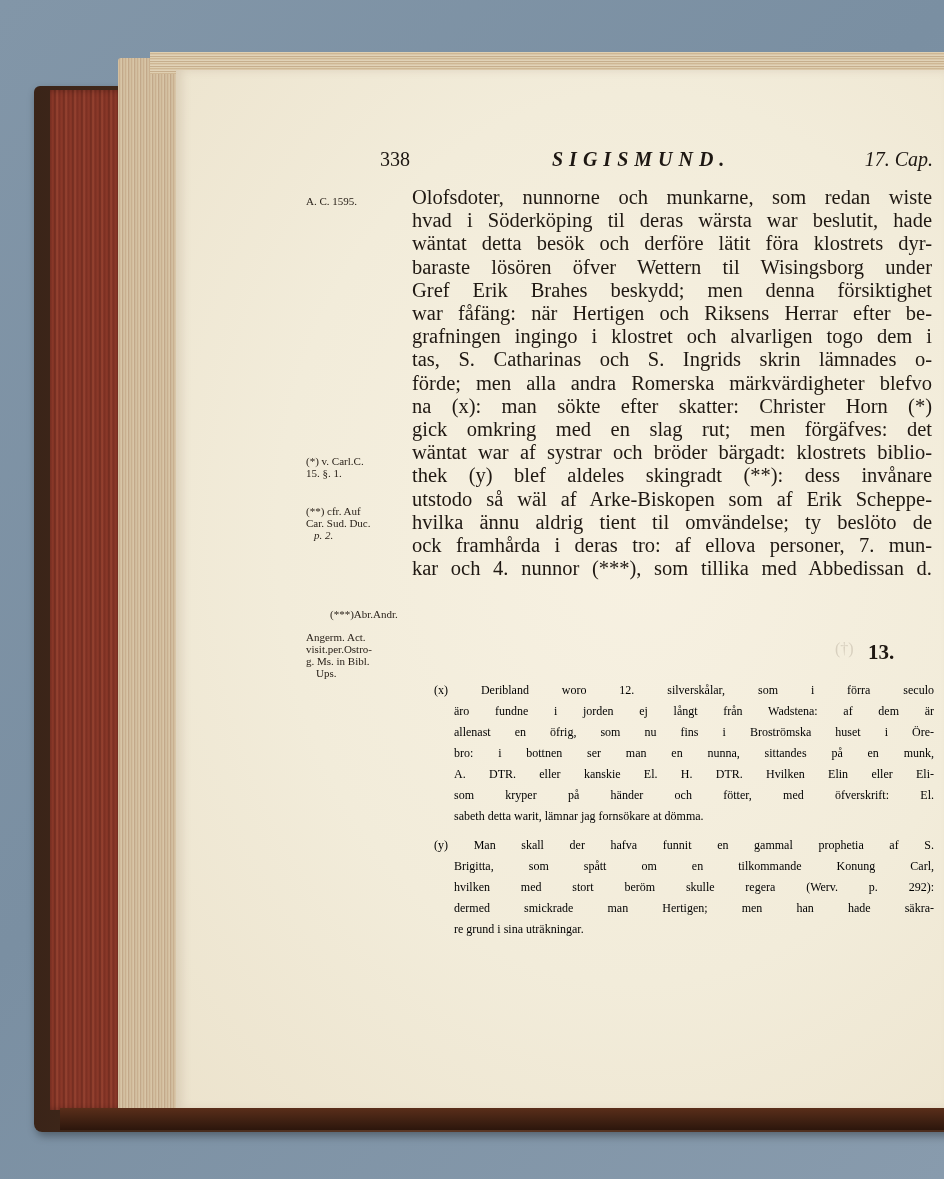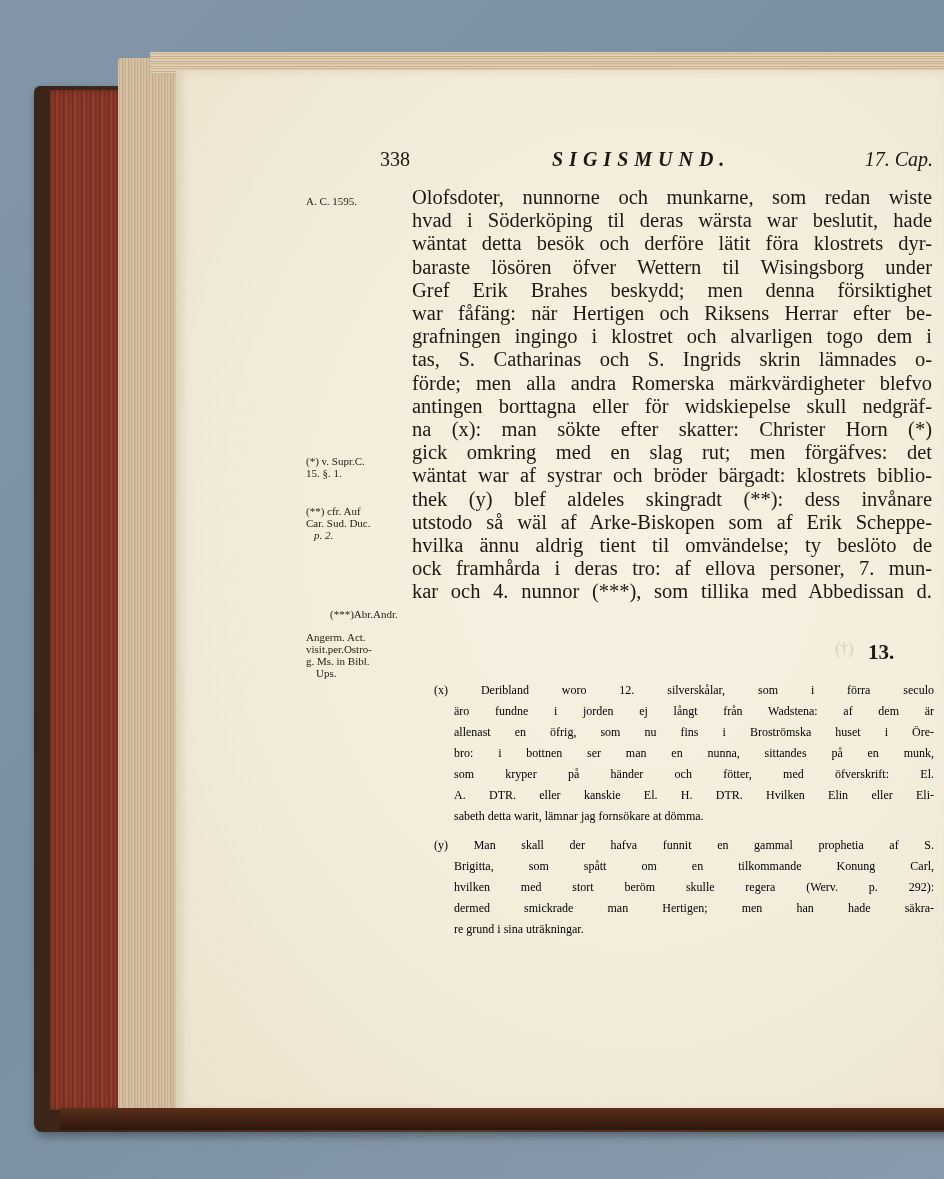--- a/index.html
+++ b/index.html
@@ -76,21 +76,21 @@
   <div class="bottom-edge"></div>
 
   <div class="running-head">
     <span class="rh-page">338</span>
     <span class="rh-title">SIGISMUND.</span>
     <span class="rh-cap">17. Cap.</span>
   </div>
 
   <div class="margin-notes">
     <span class="mnote" style="top:196px;left:0;font-size:11px;">A. C. 1595.</span>
-    <span class="mnote" style="top:456px;">(*) v. Supr.C.</span>
+    <span class="mnote" style="top:456px;">(*) v. Carl.C.</span>
     <span class="mnote" style="top:468px;">15. §. 1.</span>
     <span class="mnote" style="top:506px;">(**) cfr. Auf</span>
     <span class="mnote" style="top:518px;">Car. Sud. Duc.</span>
     <span class="mnote" style="top:530px;left:8px;font-style:italic;">p. 2.</span>
     <span class="mnote" style="top:609px;padding-left:24px;">(***)Abr.Andr.</span>
     <span class="mnote" style="top:632px;">Angerm. Act.</span>
     <span class="mnote" style="top:644px;">visit.per.Ostro-</span>
     <span class="mnote" style="top:656px;">g. Ms. in Bibl.</span>
     <span class="mnote" style="top:668px;left:10px;">Ups.</span>
   </div>
@@ -98,42 +98,41 @@
   <div class="main-text">
     <span class="line">Olofsdoter, nunnorne och munkarne, som redan wiste</span>
     <span class="line">hvad i Söderköping til deras wärsta war beslutit, hade</span>
     <span class="line">wäntat detta besök och derföre lätit föra klostrets dyr-</span>
     <span class="line">baraste lösören öfver Wettern til Wisingsborg under</span>
     <span class="line">Gref Erik Brahes beskydd; men denna försiktighet</span>
     <span class="line">war fåfäng: när Hertigen och Riksens Herrar efter be-</span>
     <span class="line">grafningen ingingo i klostret och alvarligen togo dem i</span>
     <span class="line">tas, S. Catharinas och S. Ingrids skrin lämnades o-</span>
     <span class="line">förde; men alla andra Romerska märkvärdigheter blefvo</span>
-    <span class="line">antingen borttagna eller för widskiepelse skull nedgräf-</span>
     <span class="line">na (x): man sökte efter skatter: Christer Horn (*)</span>
     <span class="line">gick omkring med en slag rut; men förgäfves: det</span>
     <span class="line">wäntat war af systrar och bröder bärgadt: klostrets biblio-</span>
     <span class="line">thek (y) blef aldeles skingradt (**): dess invånare</span>
     <span class="line">utstodo så wäl af Arke-Biskopen som af Erik Scheppe-</span>
     <span class="line">hvilka ännu aldrig tient til omvändelse; ty beslöto de</span>
     <span class="line">ock framhårda i deras tro: af ellova personer, 7. mun-</span>
     <span class="line">kar och 4. nunnor (***), som tillika med Abbedissan d.</span>
   </div>
 
   <span class="dagger">(†)</span>
   <span class="catchword">13.</span>
 
   <div class="footnotes">
     <div class="fn">
       <span class="line first">(x) Deribland woro 12. silverskålar, som i förra seculo</span>
       <span class="line">äro fundne i jorden ej långt från Wadstena: af dem är</span>
       <span class="line">allenast en öfrig, som nu fins i Broströmska huset i Öre-</span>
       <span class="line">bro: i bottnen ser man en nunna, sittandes på en munk,</span>
+      <span class="line">A. DTR. eller kanskie El. H. DTR. Hvilken Elin eller Eli-</span>
       <span class="line">som kryper på händer och fötter, med öfverskrift: El.</span>
-      <span class="line">A. DTR. eller kanskie El. H. DTR. Hvilken Elin eller Eli-</span>
       <span class="line last">sabeth detta warit, lämnar jag fornsökare at dömma.</span>
     </div>
     <div class="fn">
       <span class="line first">(y) Man skall der hafva funnit en gammal prophetia af S.</span>
       <span class="line">Brigitta, som spått om en tilkommande Konung Carl,</span>
       <span class="line">hvilken med stort beröm skulle regera (Werv. p. 292):</span>
       <span class="line">dermed smickrade man Hertigen; men han hade säkra-</span>
       <span class="line last">re grund i sina uträkningar.</span>
     </div>
   </div>

